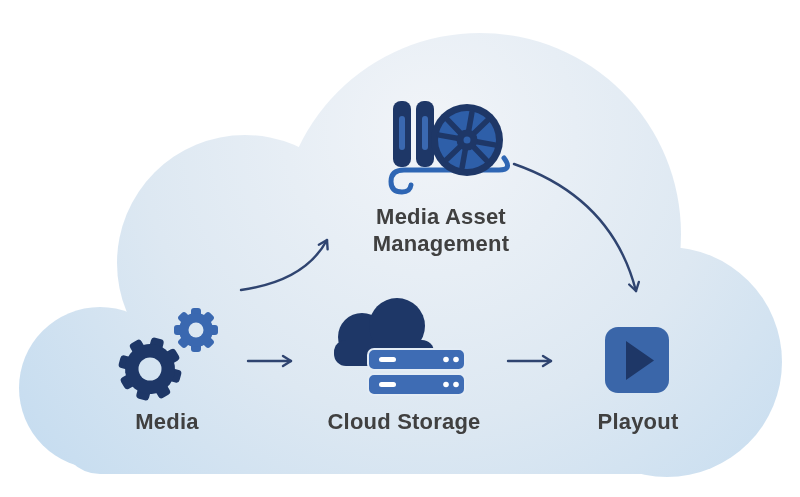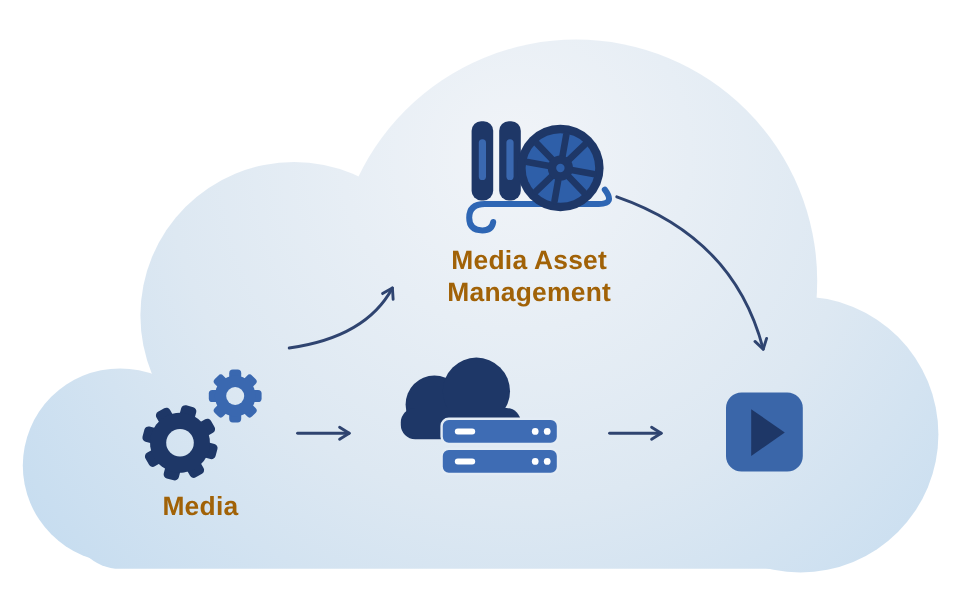--- a/index.html
+++ b/index.html
@@ -12,21 +12,21 @@
   }
   .stage svg{position:absolute;left:0;top:0;}
   .node-label{
     position:absolute;
     width:220px;
     text-align:center;
     font-weight:700;
     font-size:22px;
     line-height:27px;
     letter-spacing:.2px;
-    color:#a16207;
+    color:#404040;
   }
   .label-mam{left:331px;top:203px;}
   .label-ingest{left:57px;top:408px;}
   .label-cloud-storage{left:294px;top:408px;}
   .label-playout{left:528px;top:408px;}
 </style>
 </head>
 <body>
 
 <div class="stage">
@@ -132,14 +132,16 @@
       <path d="M248 361 L291 361" marker-end="url(#arrowHead)"></path>
       <path d="M508 361 L551 361" marker-end="url(#arrowHead)"></path>
       <path d="M514 164 Q612 198 636 291" marker-end="url(#arrowHead)"></path>
     </g>
   </svg>
 
   <div class="node-label label-mam">Media Asset Management</div>
 
   <div class="node-label label-ingest">Media</div>
 
+  <div class="node-label label-cloud-storage">Cloud Storage</div>
 
+  <div class="node-label label-playout">Playout</div>
 </div>
 
 </body></html>

